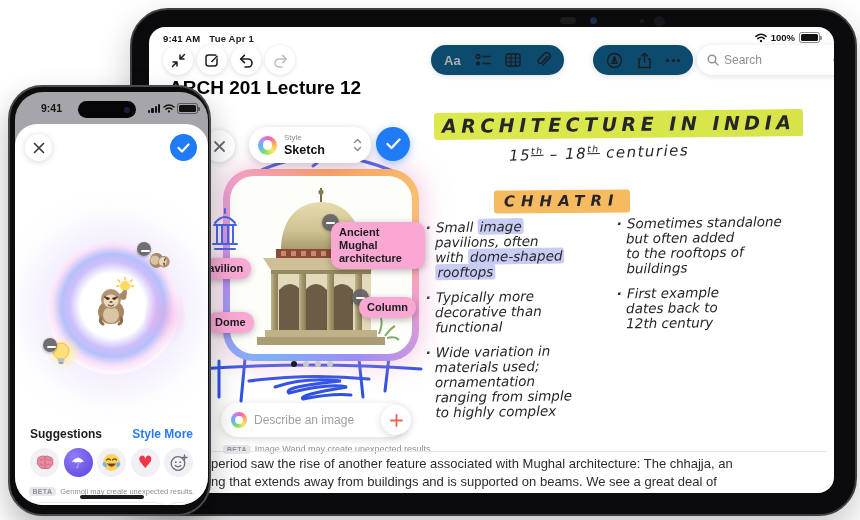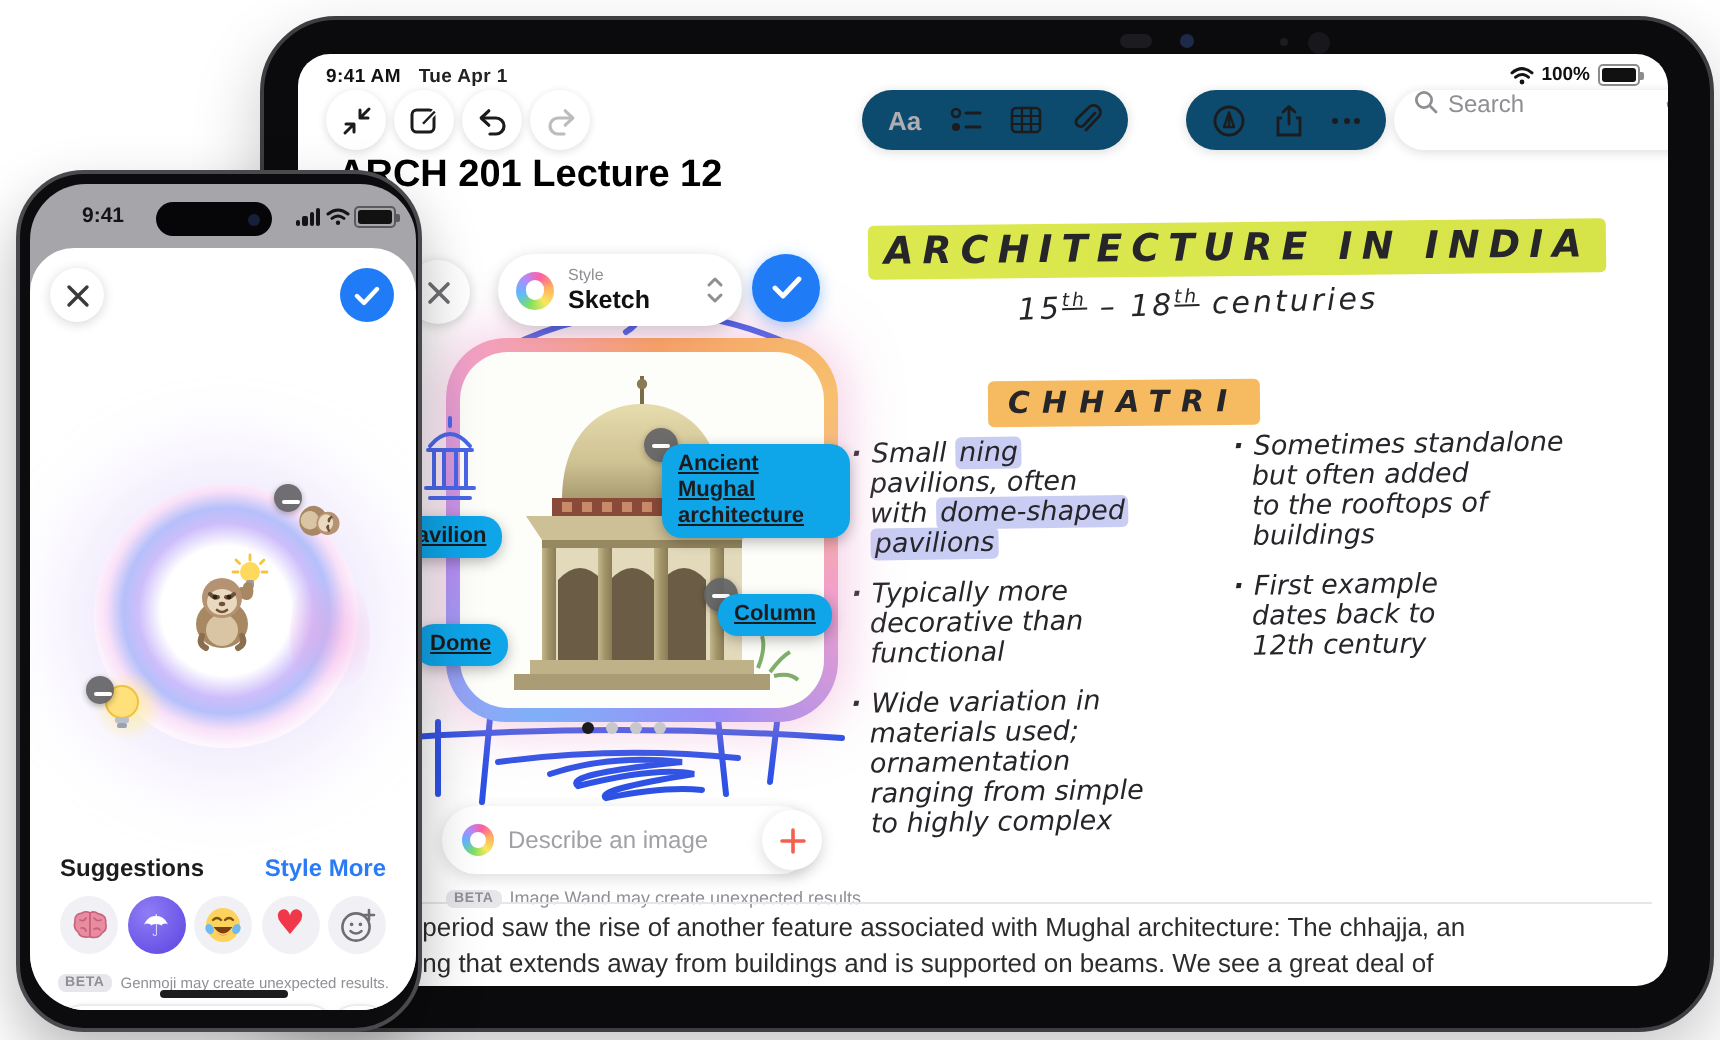--- a/index.html
+++ b/index.html
@@ -26,21 +26,21 @@
   
   .tb-btn{width:30px;height:30px;border-radius:50%;background:#fff;box-shadow:0 1px 5px rgba(0,0,0,.14);
           display:flex;align-items:center;justify-content:center;}
   .tb-group{position:absolute;top:18px;display:flex;align-items:center;gap:4px;}
   .tb-pill{position:absolute;top:18px;height:30px;border-radius:16px;background:#0c4a6e;
            box-shadow:0 1px 6px rgba(0,0,0,.14);display:flex;align-items:center;gap:14px;padding:0 13px;}
   .aa{font-size:13px;font-weight:600;color:#aeaeb2;}
   .dots3{display:flex;gap:2.5px;align-items:center;}
   .dots3 b{width:3px;height:3px;border-radius:50%;background:#1c1c1e;}
   .search-pill{position:absolute;top:18px;left:548px;width:136px;height:30px;border-radius:16px;background:#fff;
-               box-shadow:0 1px 6px rgba(0,0,0,.14);display:flex;padding:0 10px;gap:5px;}
+               box-shadow:0 1px 6px rgba(0,0,0,.14);display:flex;align-items:center;padding:0 10px;gap:5px;}
   .search-pill .ph{font-size:12px;color:#8e8e93;flex:1;}
   .note-title{position:absolute;left:20px;top:50px;font-size:19px;font-weight:800;color:#000;}
   
   .hand{position:absolute;font-family:"DejaVu Sans",sans-serif;font-style:italic;color:#26262a;}
   .hand.heading{left:285px;top:86px;font-size:19px;font-weight:600;letter-spacing:4.5px;transform:rotate(-.6deg);}
   .hand.heading span.mark{background:linear-gradient(97deg,#dcE94e 2%,#d6e44a 98%);padding:2px 8px 3px;border-radius:3px;}
   .hand.sub{left:360px;top:116px;font-size:15px;letter-spacing:1.5px;transform:rotate(-1deg);}
   .hand.section{left:345px;top:163px;font-size:15px;font-weight:600;letter-spacing:6px;
                 background:#f6bb60;padding:2px 10px 3px;border-radius:3px;transform:rotate(-.5deg);}
   .hand.col-left{left:277px;top:192px;width:200px;font-size:13.5px;line-height:15px;}
@@ -64,22 +64,22 @@
   .iw-check{position:absolute;left:227px;top:100px;width:34px;height:34px;border-radius:50%;background:#1f7cf6;
             box-shadow:0 2px 8px rgba(31,124,246,.4);display:flex;align-items:center;justify-content:center;}
   .swirl{position:relative;border-radius:50%;flex:none;
          background:conic-gradient(from 20deg,#ff5fa2,#ffb35f,#f8e85f,#7fe05f,#5fb8ff,#b08cff,#ff5fa2);}
   .swirl::after{content:"";position:absolute;inset:24%;background:#fff;border-radius:50%;}
   .iw-card{position:absolute;left:74px;top:142px;width:196px;height:192px;border-radius:30px;
            background:conic-gradient(from 210deg,#7fb0f7,#b88df2,#f2a0c8,#f59e68,#f7c06e,#f2a0c8,#9c8df5,#7fb0f7);
            box-shadow:0 0 26px 4px rgba(235,160,205,.5);}
   .iw-card-inner{position:absolute;inset:7px;background:#fdfdfa;border-radius:24px;overflow:hidden;
                  display:flex;align-items:flex-end;justify-content:center;}
-  .tag{position:absolute;background:#0ea5e9;border-radius:10px;padding:4px 8px;font-size:11px;font-weight:700;
-       color:#1c1c1e;box-shadow:0 2px 7px rgba(0,0,0,.28);line-height:13px;text-decoration:underline;}
+  .tag{position:absolute;background:#f9a8d4;border-radius:10px;padding:4px 8px;font-size:11px;font-weight:700;
+       color:#1c1c1e;box-shadow:0 2px 7px rgba(0,0,0,.28);line-height:13px;}
   .minus{position:absolute;width:17px;height:17px;border-radius:50%;background:rgba(99,99,102,.92);
          box-shadow:0 1px 3px rgba(0,0,0,.3);}
   .minus::after{content:"";position:absolute;left:4px;top:7.5px;width:9px;height:2px;background:#fff;border-radius:1px;}
   .pg-dots{position:absolute;left:142px;top:334px;display:flex;gap:6px;}
   .pg-dots b{width:6px;height:6px;border-radius:50%;background:#c7c7cc;}
   .pg-dots b.on{background:#1c1c1e;}
   .iw-input{position:absolute;left:72px;top:376px;width:166px;height:34px;border-radius:17px;background:#fff;
             box-shadow:0 2px 8px rgba(0,0,0,.14);display:flex;align-items:center;gap:7px;padding:0 10px;}
   .iw-input .ph{font-size:12px;color:#a0a0a6;}
   .iw-plus{position:absolute;left:232px;top:378px;width:30px;height:30px;border-radius:50%;background:#fff;
@@ -253,24 +253,24 @@
 
       <div class="hand heading"><span class="mark">ARCHITECTURE IN INDIA</span></div>
       <div class="hand sub">
           <div class="hand-item">
             <div class="hand-line"><span>15</span><sup>th</sup><span> – 18</span><sup>th</sup><span> centuries</span></div>
           </div>
         </div>
       <div class="hand section">CHHATRI</div>
       <div class="hand col-left">
           <div class="hand-item">
-            <div class="hand-line"><span class="hand-bullet">·</span><span>Small </span><span class="hl-p">ning</span></div>
+            <div class="hand-line"><span class="hand-bullet">·</span><span>Small </span><span class="hl-p">image</span></div>
             <div class="hand-line"><span>pavilions, often</span></div>
             <div class="hand-line"><span>with </span><span class="hl-p">dome-shaped</span></div>
-            <div class="hand-line"><span class="hl-p">pavilions</span></div>
+            <div class="hand-line"><span class="hl-p">rooftops</span></div>
           </div>
           <div class="hand-item">
             <div class="hand-line"><span class="hand-bullet">·</span><span>Typically more</span></div>
             <div class="hand-line"><span>decorative than</span></div>
             <div class="hand-line"><span>functional</span></div>
           </div>
           <div class="hand-item">
             <div class="hand-line"><span class="hand-bullet">·</span><span>Wide variation in</span></div>
             <div class="hand-line"><span>materials used;</span></div>
             <div class="hand-line"><span>ornamentation</span></div>

